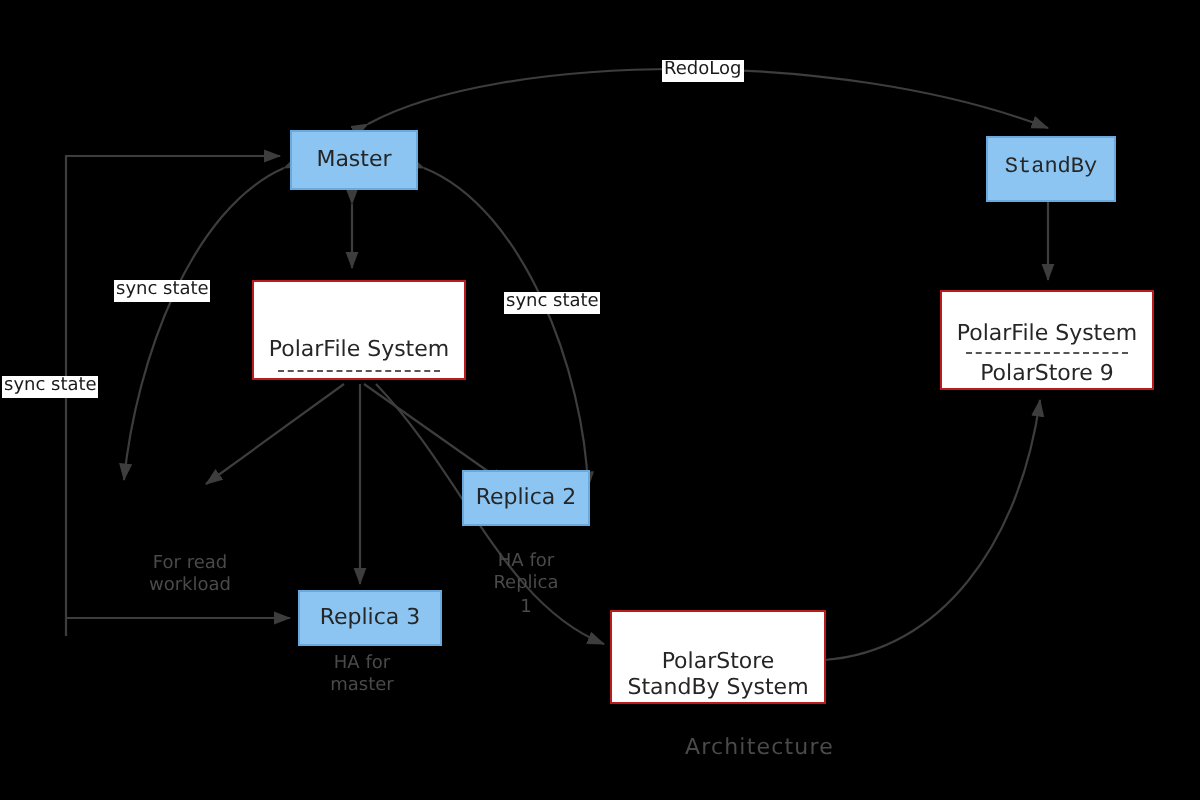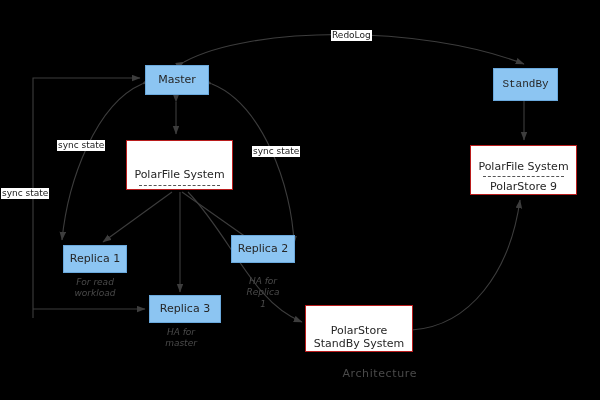--- a/index.html
+++ b/index.html
@@ -56,21 +56,20 @@
     border-top: 1px dashed #555555;
     height: 0;
   }
   .caption {
     position: absolute;
     color: #4a4a4a;
     font-size: 9px;
     line-height: 1.25;
     text-align: center;
     white-space: pre-line;
-    font-style: italic;
   }
   .edge-label {
     position: absolute;
     background: #ffffff;
     color: #1a1a1a;
     font-size: 9px;
     line-height: 1.2;
     padding: 0px 1px;
     white-space: nowrap;
   }
@@ -155,23 +154,20 @@
     <span class="store-top">PolarFile System</span>
     <span class="store-sep"></span>
   </div>
 
   <div class="node white" style="left:470px; top:145px; width:107px; height:50px;">
     <span class="store-top">PolarFile System</span>
     <span class="store-sep"></span>
     <span class="store-bottom">PolarStore 9</span>
   </div>
 
-  <div class="node blue" style="left:63px; top:245px; width:64px; height:28px;">
-    <span>Replica 1</span>
-  </div>
   <div class="caption" style="left:55px; top:277px; width:80px;">For read
 workload</div>
 
   <div class="node blue" style="left:231px; top:235px; width:64px; height:28px;">
     <span>Replica 2</span>
   </div>
   <div class="caption" style="left:223px; top:276px; width:80px;">HA for
 Replica
 1</div>
 

